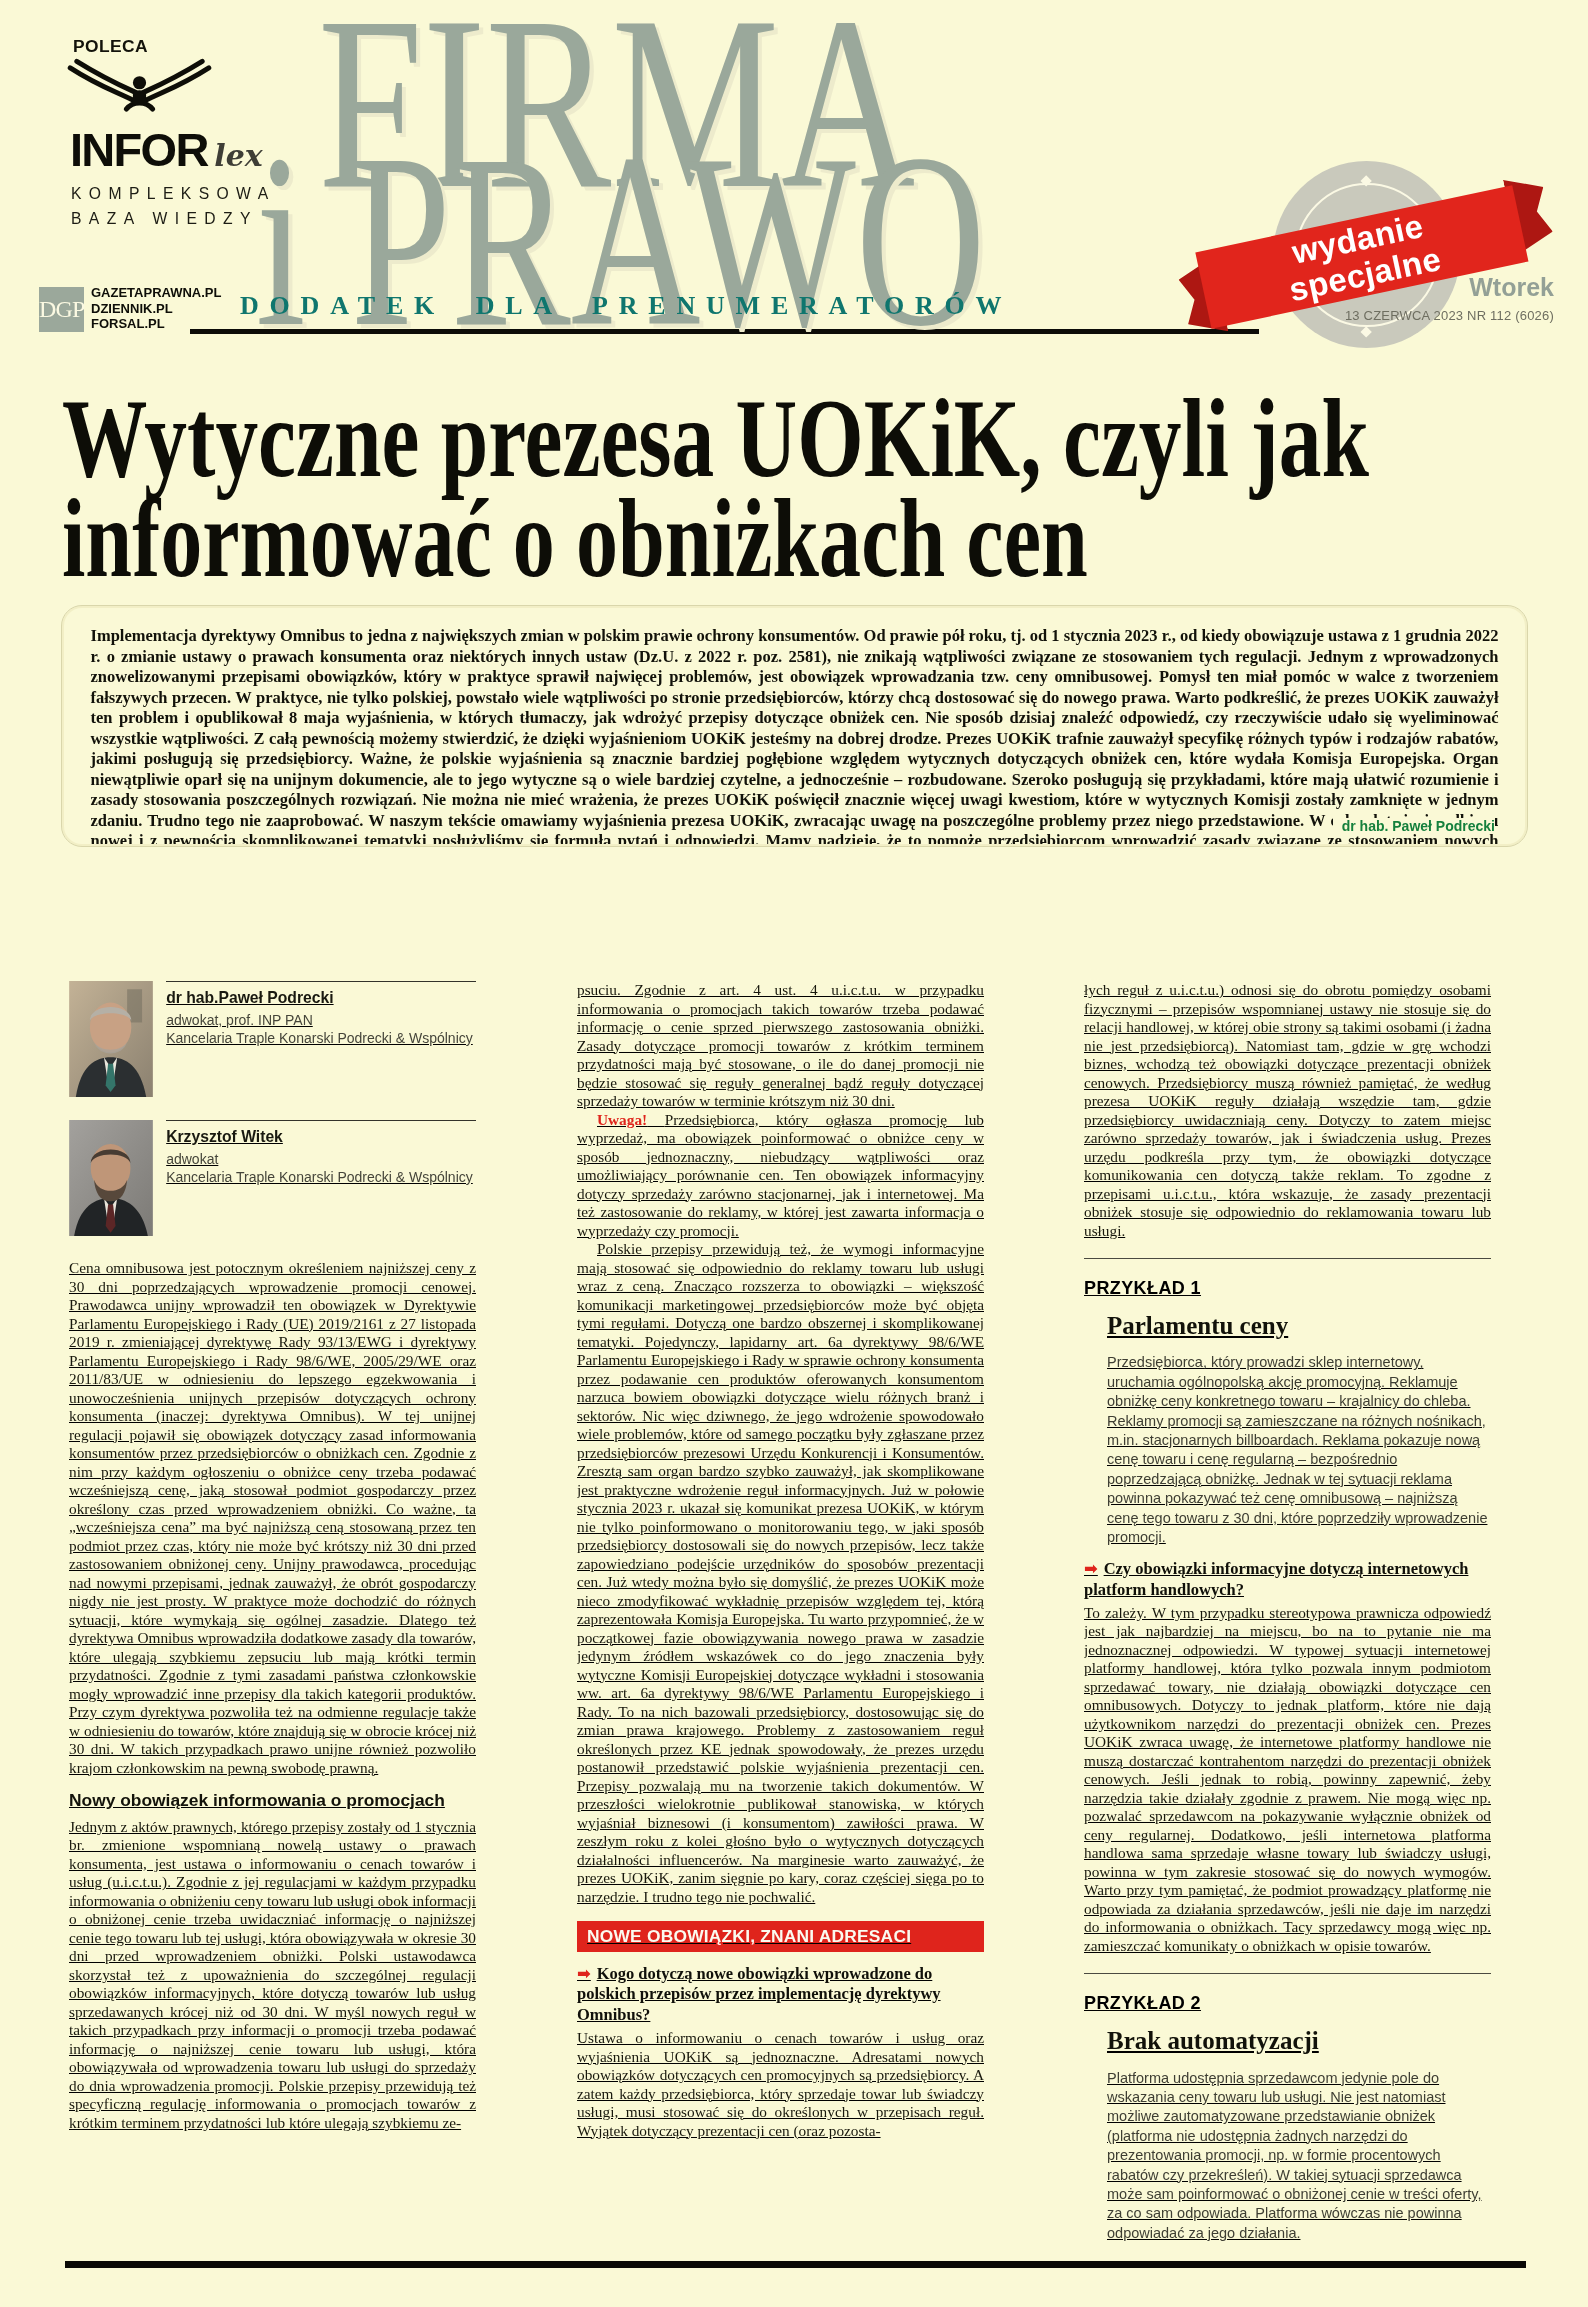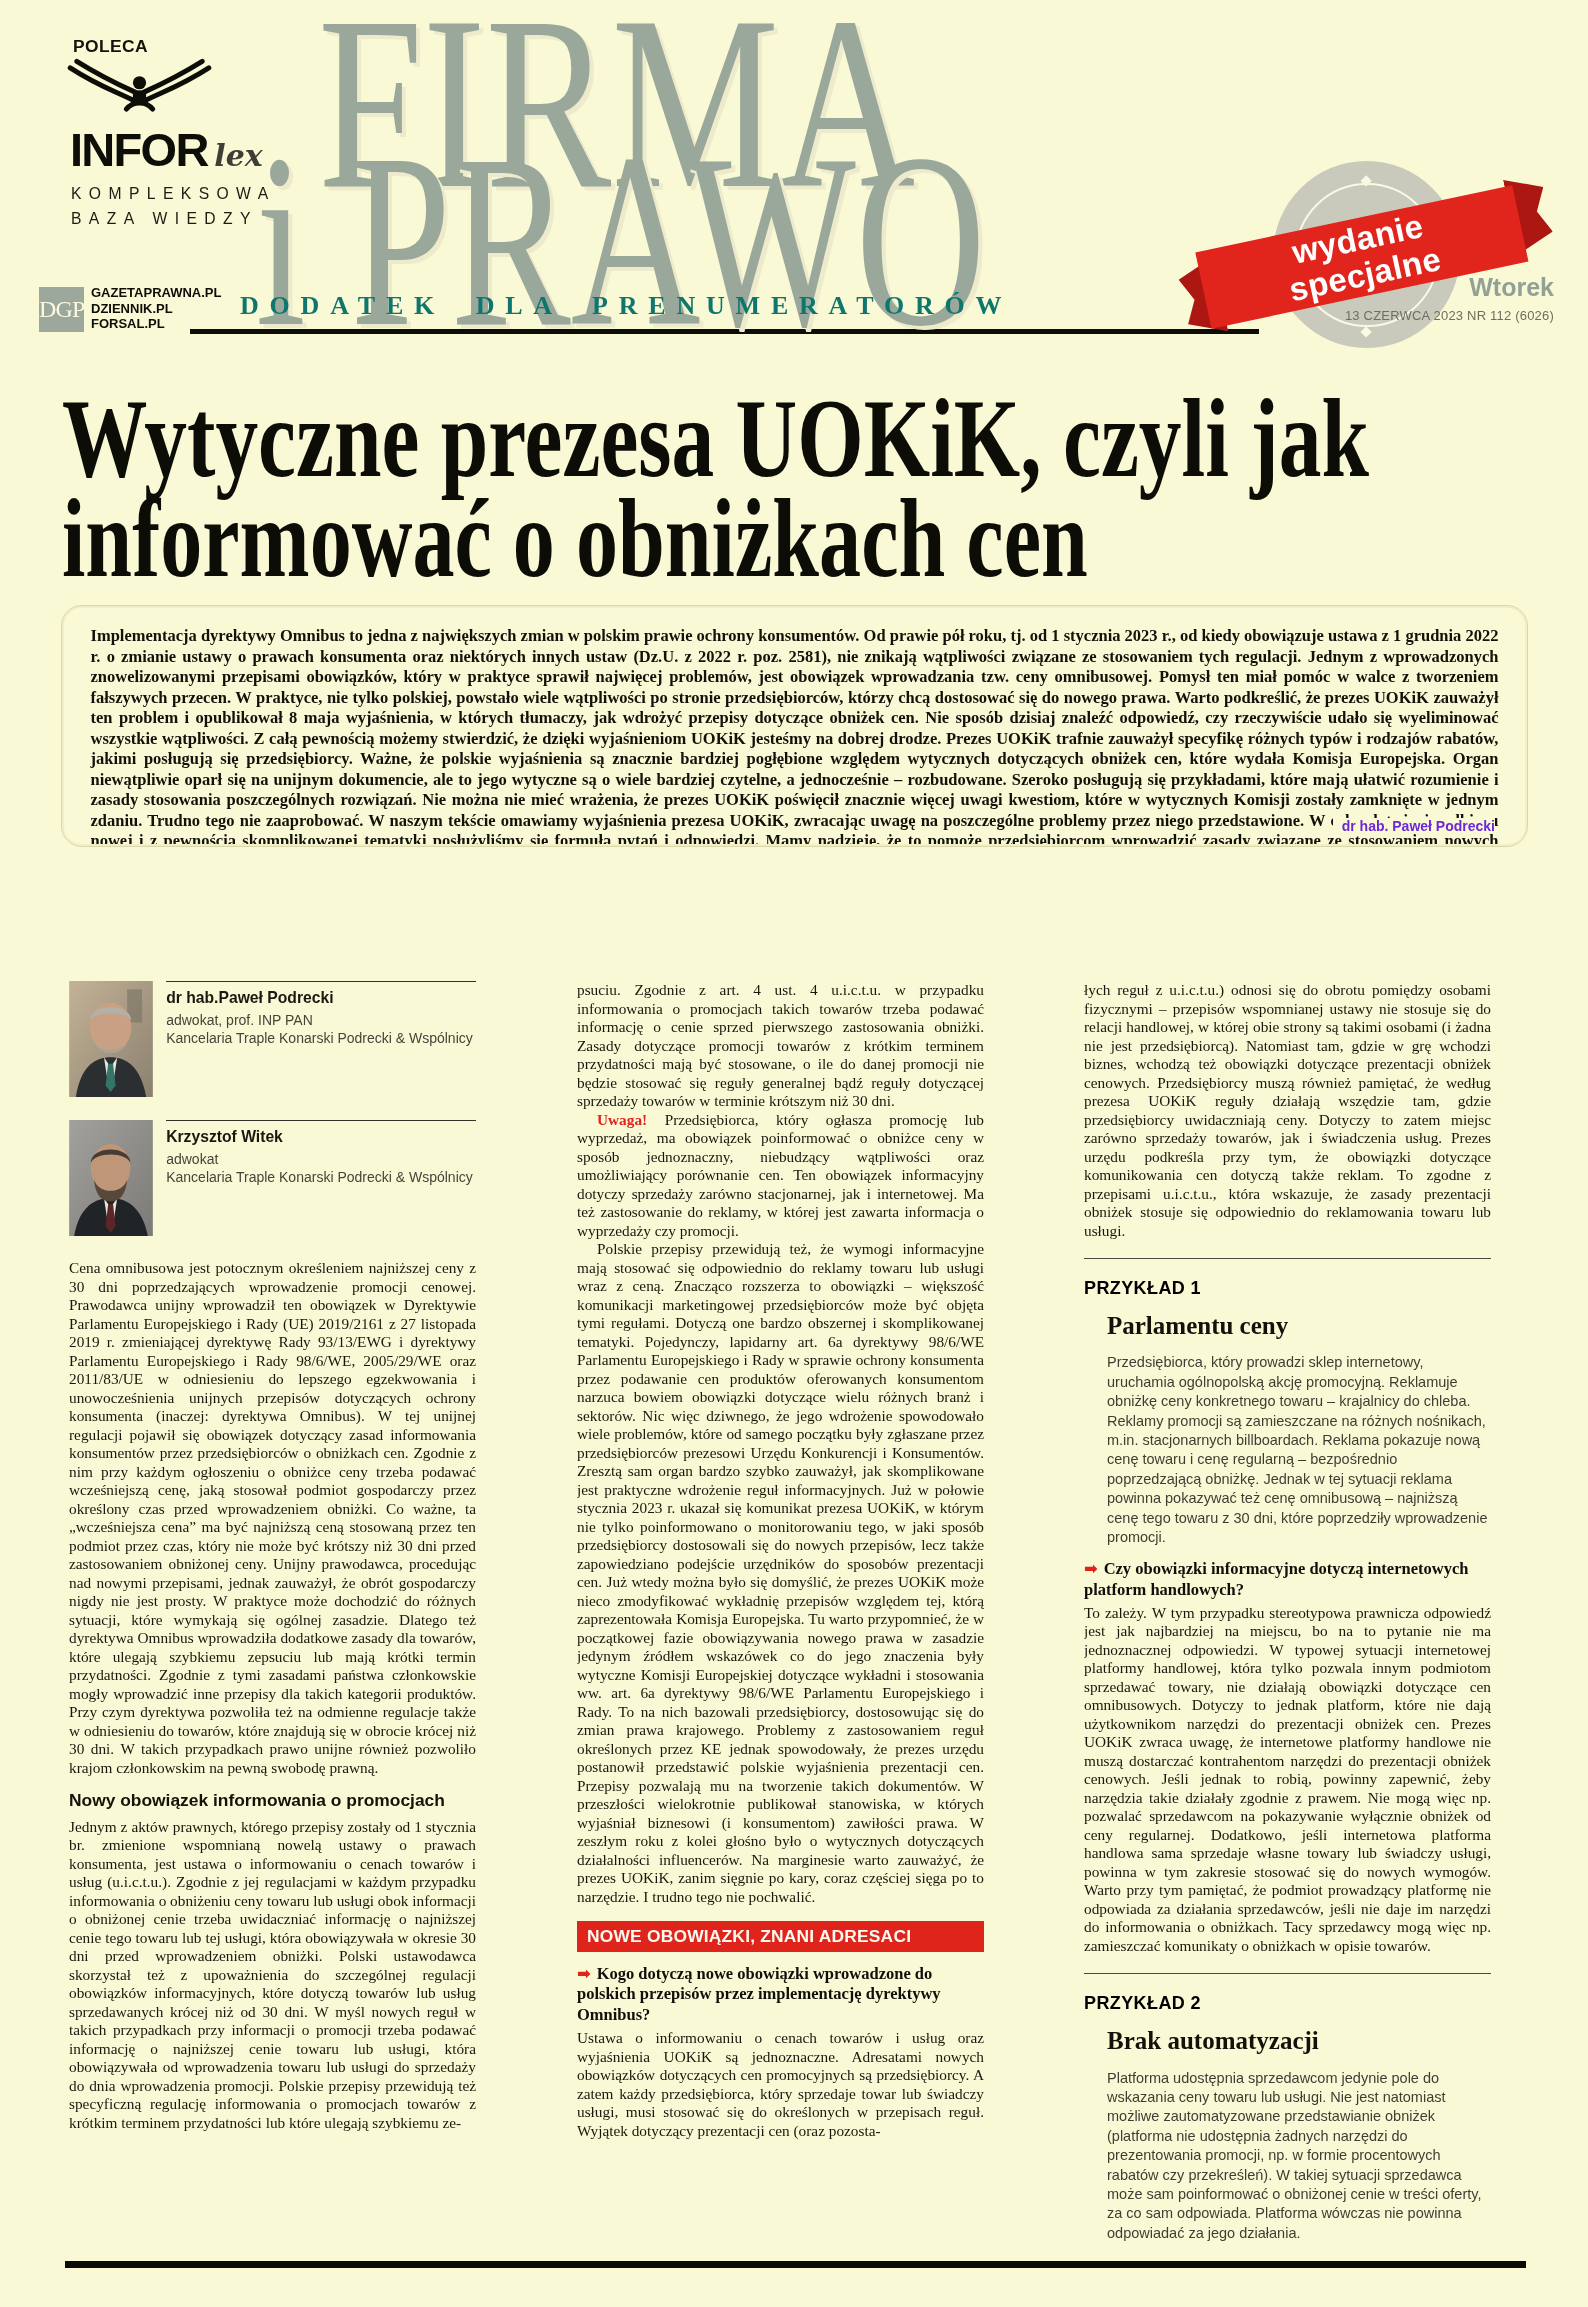--- a/index.html
+++ b/index.html
@@ -41,24 +41,24 @@
   .issue-day { position:absolute; right:35px; top:273px; font:700 25px "Liberation Sans",sans-serif; color:#93A096; }
   .issue-date { position:absolute; right:35px; top:308px; font:400 13px "Liberation Sans",sans-serif; color:#6E6E60; letter-spacing:0.2px; }
 
   
   .headline-svg { position:absolute; left:62px; top:381px; }
   .headline-svg text { font-family:"Liberation Serif",serif; font-weight:700; fill:#0D0D07; }
 
   
   .lede { position:absolute; left:62px; top:606px; width:1465px; height:240px; border:2.5px solid #F2EFC6; outline:0.8px solid #D9D6AB; border-radius:20px; overflow:hidden; }
   .lede-text { margin:18px 26.5px 0 26.5px; font:700 16.5px/20.5px "Liberation Serif",serif; color:#12120A; text-align:justify; }
-  .lede-sig { position:absolute; right:30px; bottom:10px; font:700 14px "Liberation Sans",sans-serif; color:#6d28d9; background:#FAF9D6; padding-left:8.3px; }
-
-  
-  .col { position:absolute; top:981px; width:407px; height:1279px; overflow:hidden; }
+  .lede-sig { position:absolute; right:30px; bottom:10px; font:700 14px "Liberation Sans",sans-serif; color:#15803d; background:#FAF9D6; padding-left:8.3px; }
+
+  
+  .col { position:absolute; top:981px; width:407px; height:1279px; overflow:hidden;text-decoration:underline; }
   .col1 { left:69px; } .col2 { left:577px; } .col3 { left:1084px; }
 
   .author-card { display:flex; gap:13.2px; margin-bottom:23px; }
   .author-photo { width:84px; height:116px; flex:none; }
   .author-bio { flex:1; border-top:1.7px solid #33332B; padding-top:6.6px; }
   .bio-name { font:700 15.7px "Liberation Sans",sans-serif; color:#191910; margin-bottom:4.1px; }
   .bio-line { font:400 14px/18px "Liberation Sans",sans-serif; color:#45453A; }
 
   .body-p { font:400 15.3px/18.5px "Liberation Serif",serif; color:#17170C; text-align:justify; }
   .indent { text-indent:20px; }

